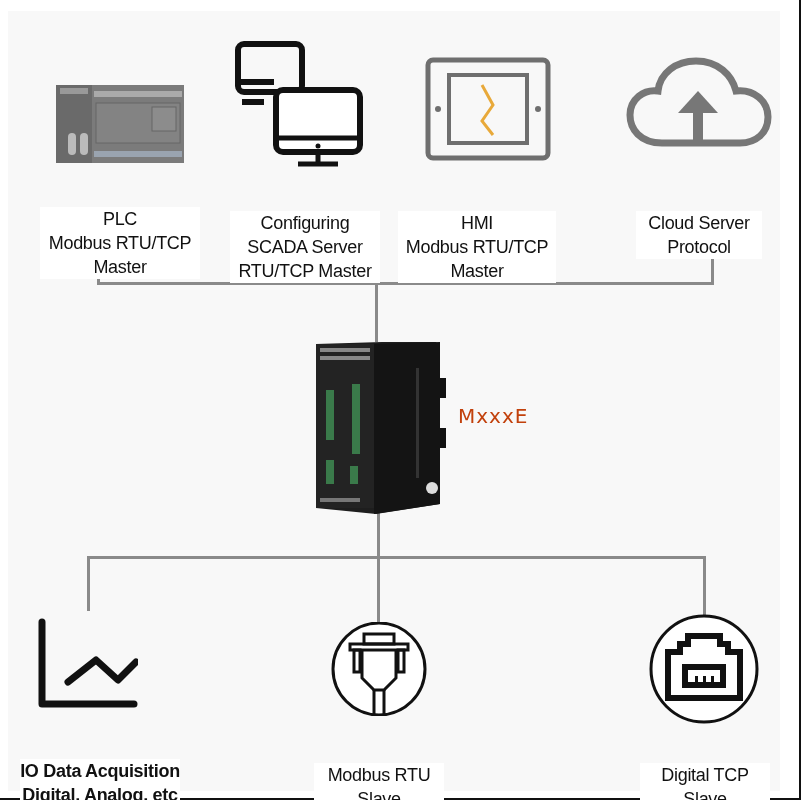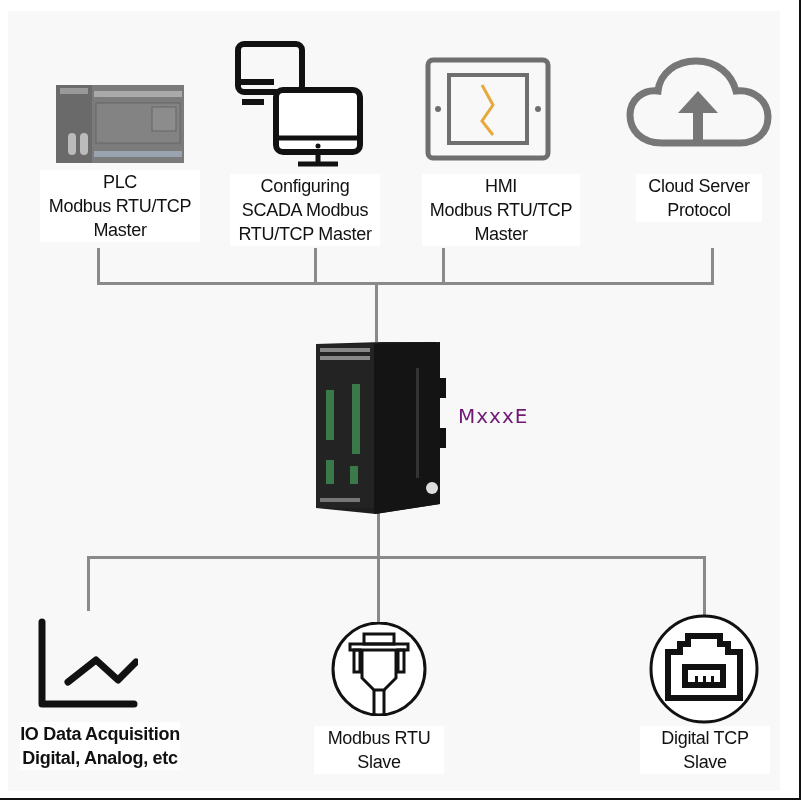--- a/index.html
+++ b/index.html
@@ -1,23 +1,23 @@
 <!DOCTYPE html>
 <html><head>
 <meta charset="utf-8">
 <style>
   html, body { margin:0; padding:0; background:#ffffff; }
   body { width:801px; height:800px; position:relative; overflow:hidden; font-family:"Liberation Sans", sans-serif; }
   .frame { position:absolute; left:8px; top:11px; width:772px; height:780px; background:#f8f8f8; }
   .rborder { position:absolute; right:0; top:0; width:2px; height:800px; background:#111; }
   .bborder { position:absolute; left:0; bottom:0; width:801px; height:2px; background:#111; }
-  .lbl { position:absolute; background:#ffffff; color:#111; text-align:center; font-size:18px; line-height:24px; letter-spacing:-0.3px; }
+  .lbl { position:absolute; background:#ffffff; color:#111; text-align:center; font-size:18px; line-height:24px; letter-spacing:-0.3px;margin-top:37px; }
   .line { position:absolute; background:#8a8a8a; }
   .icon { position:absolute; }
-  .tag { position:absolute; font-family:"DejaVu Sans", sans-serif; font-size:20px; color:#701a75; letter-spacing:1px; }
+  .tag { position:absolute; font-family:"DejaVu Sans", sans-serif; font-size:20px; color:#c2410c; letter-spacing:1px; }
 </style>
 </head>
 <body>
 
 <div class="frame"></div>
 <div class="rborder"></div>
 <div class="bborder"></div>
 
 <div class="line" style="left:97px;top:248px;width:3px;height:37px;"></div>
 <div class="line" style="left:314px;top:248px;width:3px;height:37px;"></div>
@@ -56,34 +56,34 @@
     <line x1="8" y1="62" x2="30" y2="62" stroke="#111" stroke-width="6"></line>
     <rect x="42" y="50" width="84" height="62" rx="7" fill="#fff" stroke="#111" stroke-width="6"></rect>
     <line x1="42" y1="98" x2="126" y2="98" stroke="#111" stroke-width="5"></line>
     <circle cx="84" cy="106" r="2.5" fill="#111"></circle>
     <line x1="84" y1="112" x2="84" y2="124" stroke="#111" stroke-width="5"></line>
     <line x1="64" y1="124" x2="104" y2="124" stroke="#111" stroke-width="5"></line>
   </svg>
 </div>
 <div class="lbl" style="left:230px;top:174px;width:150px;">
   <div>Configuring</div>
-  <div>SCADA Modbus</div>
+  <div>SCADA Server</div>
   <div>RTU/TCP Master</div>
 </div>
 
 <div class="icon" style="left:425px;top:57px;">
   <svg width="126" height="104" viewBox="0 0 126 104">
     <rect x="3" y="3" width="120" height="98" rx="5" fill="none" stroke="#6f6f6f" stroke-width="5"></rect>
     <rect x="24" y="18" width="78" height="68" fill="none" stroke="#6f6f6f" stroke-width="4"></rect>
     <circle cx="13" cy="52" r="3" fill="#6f6f6f"></circle>
     <circle cx="113" cy="52" r="3" fill="#6f6f6f"></circle>
     <polyline points="57,28 68,48 57,64 68,78" fill="none" stroke="#e8a93a" stroke-width="3"></polyline>
   </svg>
 </div>
-<div class="lbl" style="left:422px;top:174px;width:158px;">
+<div class="lbl" style="left:398px;top:174px;width:158px;">
   <div>HMI</div>
   <div>Modbus RTU/TCP</div>
   <div>Master</div>
 </div>
 
 <div class="icon" style="left:626px;top:57px;">
   <svg width="146" height="92" viewBox="0 0 146 92">
     <path d="M36,86 C14,86 4,72 4,58 C4,42 18,32 32,34 C34,16 50,4 70,4 C92,4 106,18 110,34 C128,32 142,44 142,60 C142,76 130,86 114,86 Z" fill="none" stroke="#777" stroke-width="7"></path>
     <polygon points="72,34 52,56 92,56" fill="#777"></polygon>
     <rect x="67" y="54" width="10" height="34" fill="#777"></rect>

